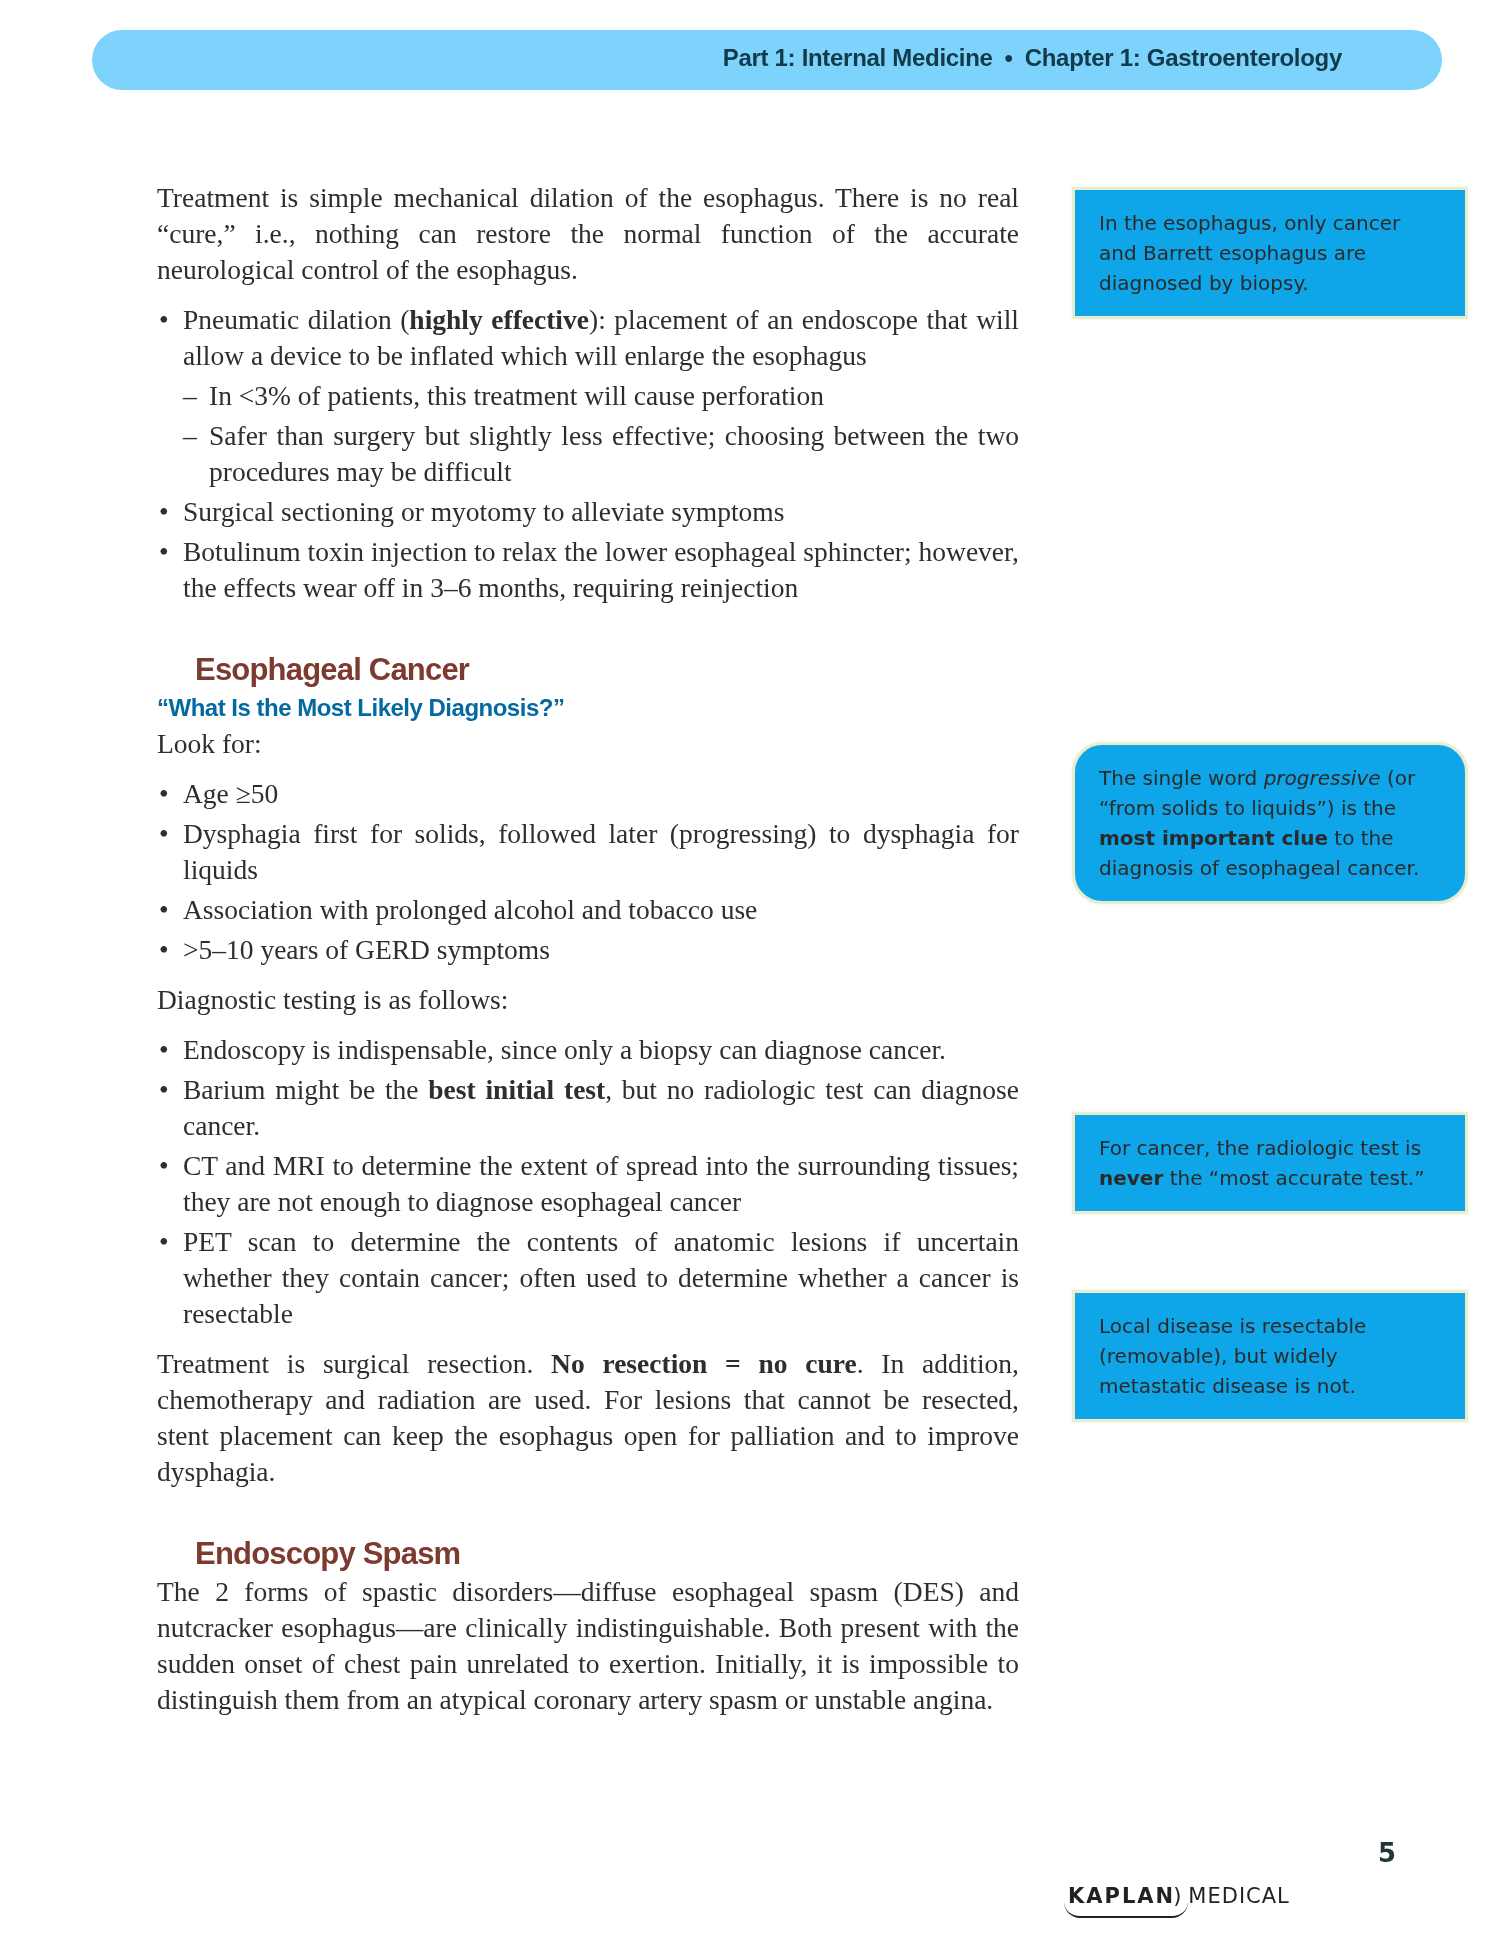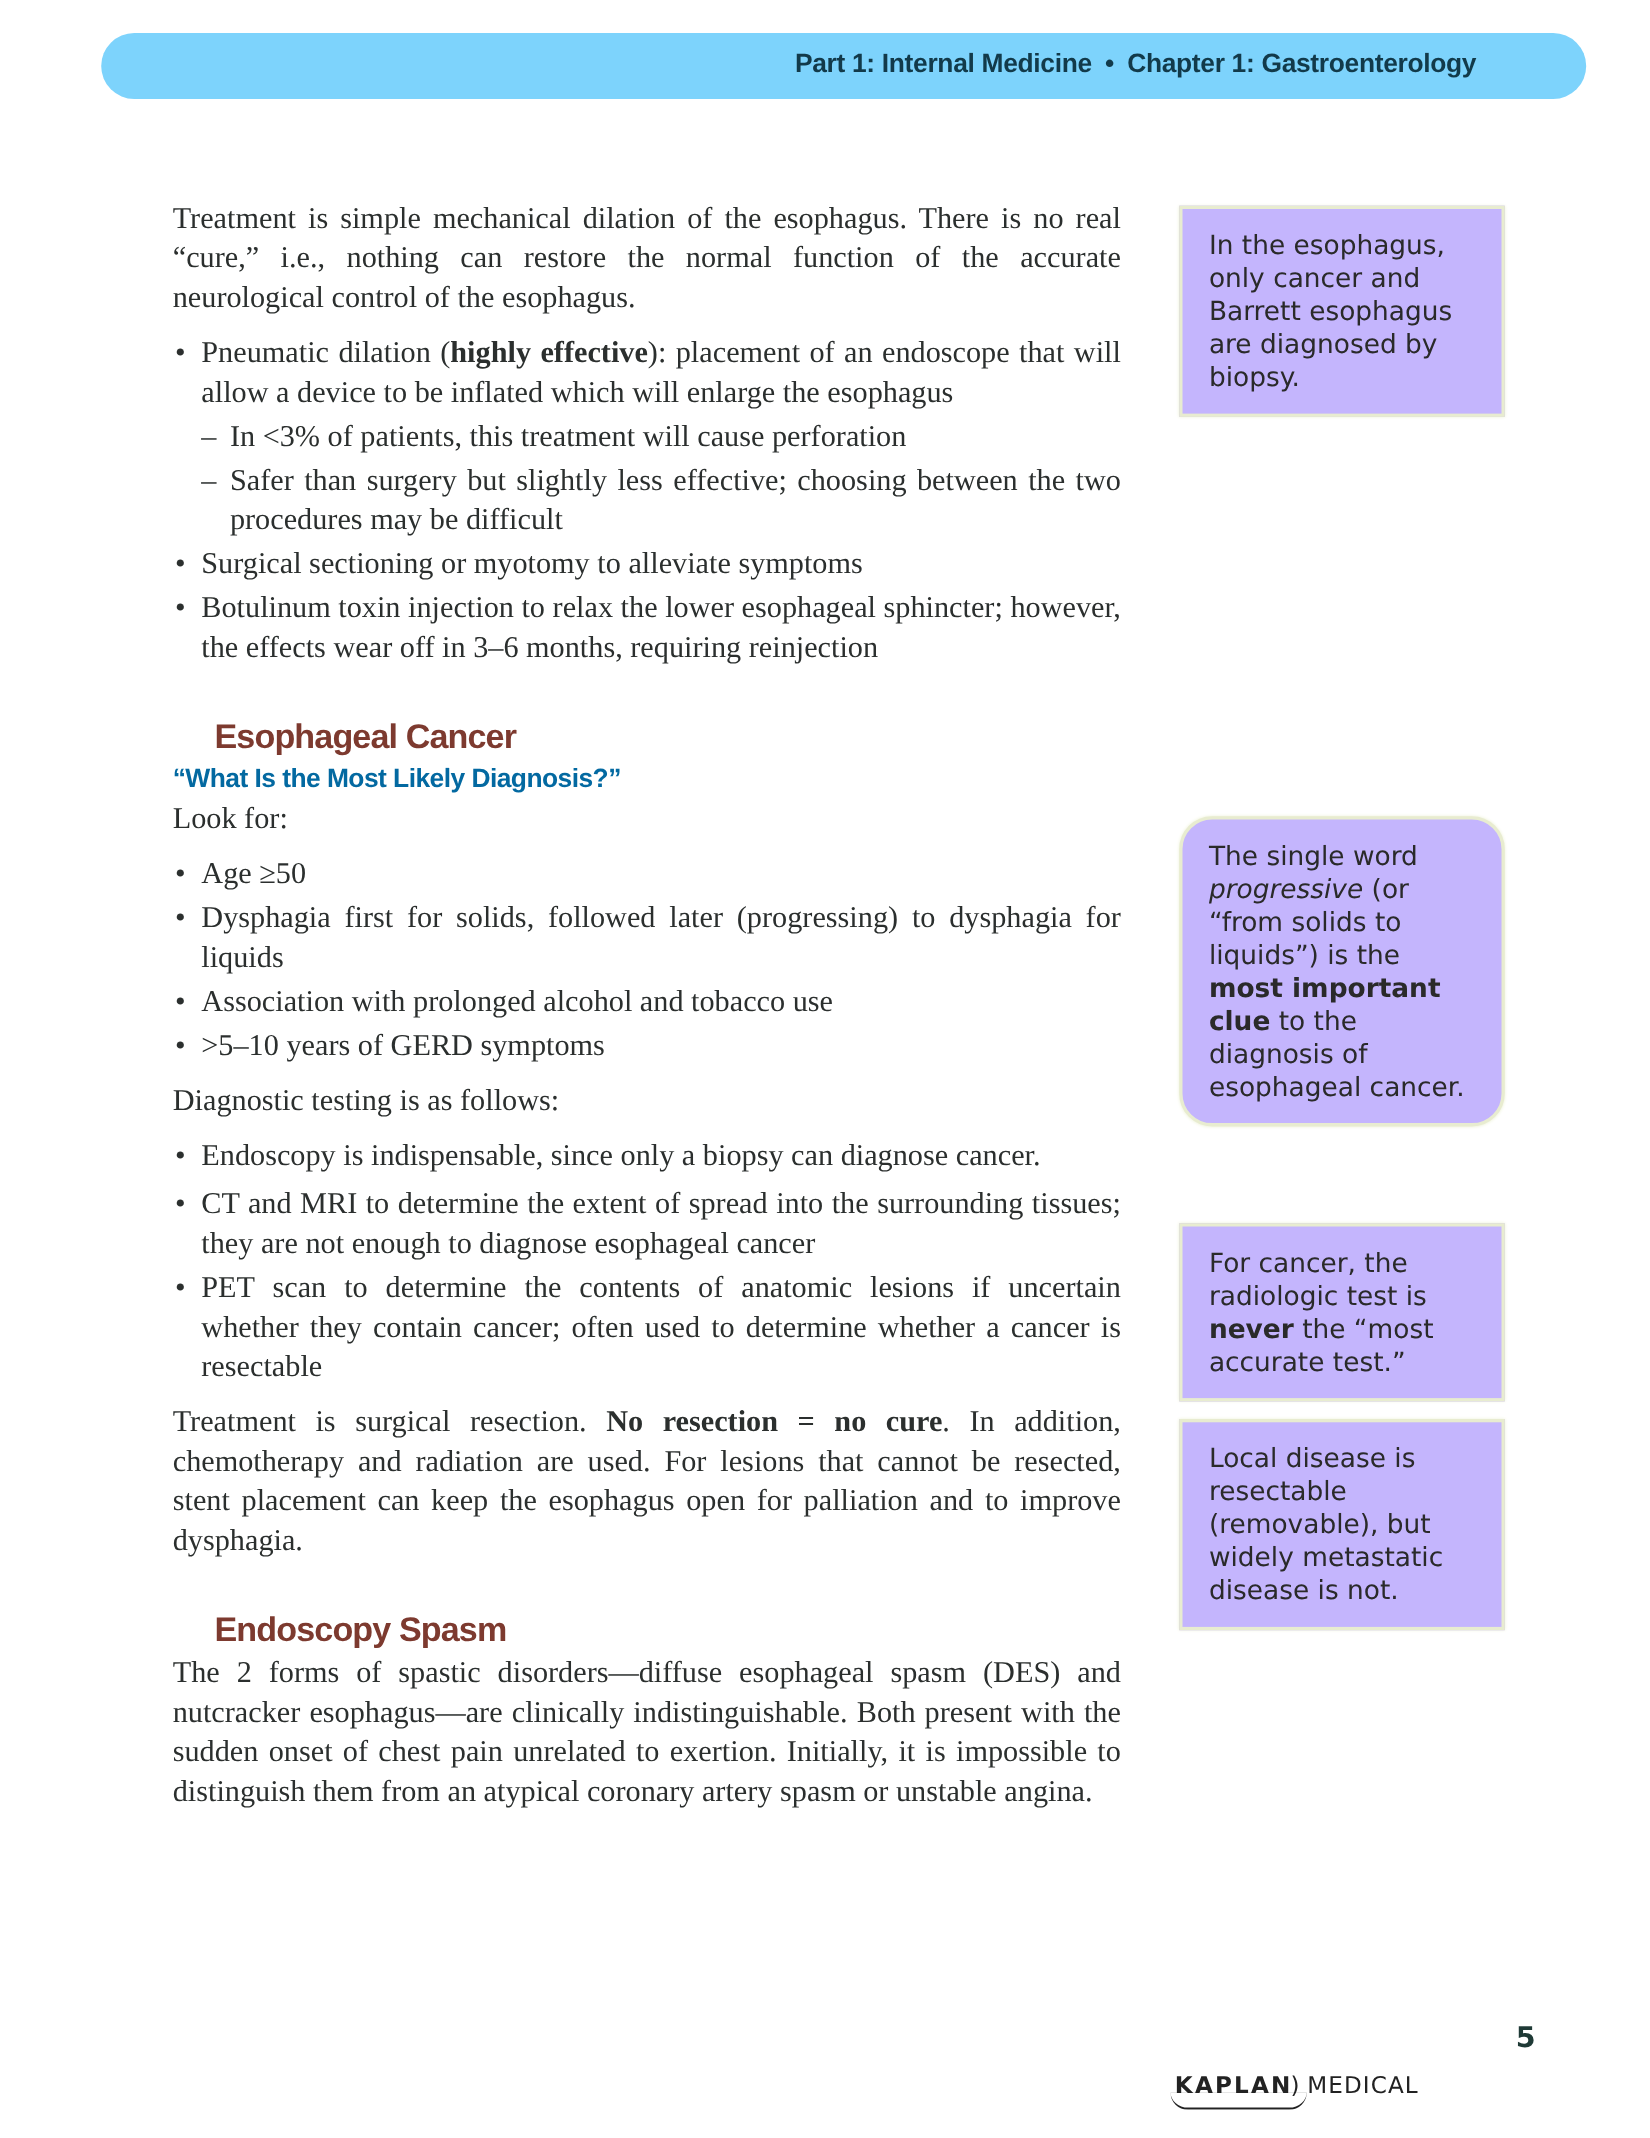--- a/index.html
+++ b/index.html
@@ -32,24 +32,24 @@
   .h2 {
     font-family: "Liberation Sans", sans-serif; font-weight: bold; font-size: 31px;
     color: #7d3a2f; letter-spacing: -0.8px; line-height: 40px; margin-left: 38px;
   }
   .h3 {
     font-family: "Liberation Sans", sans-serif; font-weight: bold; font-size: 24px;
     color: #0369a1; letter-spacing: -0.5px; line-height: 36px;
   }
 
   .note {
-    position: absolute; left: 1072px; width: 296px; box-sizing: border-box;
-    border: 3px solid #e8ecd0; background: #c4b5fd;
+    position: absolute; left: 1072px; width: 396px; box-sizing: border-box;
+    border: 3px solid #e8ecd0; background: #0ea5e9;
     padding: 18px 24px 18px 24px;
-    font-family: "DejaVu Sans", sans-serif; font-size: 24px; line-height: 30px; color: #2a2a2a;
+    font-family: "DejaVu Sans", sans-serif; font-size: 20px; line-height: 30px; color: #2a2a2a;
     box-shadow: 0 0 3px #eef2d8;
   }
   .note b { font-weight: bold; }
   .note i { font-style: italic; }
 
   .footer-brand {
     position: absolute; left: 1068px; top: 1884px;
     font-family: "DejaVu Sans", sans-serif; font-size: 21px; color: #222; letter-spacing: 1px;
   }
   .footer-brand .kaplan { font-weight: bold; letter-spacing: 2px; position: relative; }
@@ -100,20 +100,21 @@
     <li class="bullet">Association with prolonged alcohol and tobacco use</li>
     <div class="gap-s"></div>
     <li class="bullet">&gt;5–10 years of GERD symptoms</li>
   </ul>
   <div class="gap-m"></div>
   <p>Diagnostic testing is as follows:</p>
   <div class="gap-m"></div>
   <ul>
     <li class="bullet">Endoscopy is indispensable, since only a biopsy can diagnose cancer.</li>
     <div class="gap-s"></div>
+    <li class="bullet"><span>Barium might be the </span><b>best initial test</b><span>, but no radiologic test can diagnose cancer.</span></li>
     <div class="gap-s"></div>
     <li class="bullet">CT and MRI to determine the extent of spread into the surrounding tissues; they are not enough to diagnose esophageal cancer</li>
     <div class="gap-s"></div>
     <li class="bullet">PET scan to determine the contents of anatomic lesions if uncertain whether they contain cancer; often used to determine whether a cancer is resectable</li>
   </ul>
   <div class="gap-m"></div>
   <p><span>Treatment is surgical resection. </span><b>No resection = no cure</b><span>. In addition, chemotherapy and radiation are used. For lesions that cannot be resected, stent placement can keep the esophagus open for palliation and to improve dysphagia.</span></p>
 
   <div class="gap-l"></div>
   <div class="h2">Endoscopy Spasm</div>

